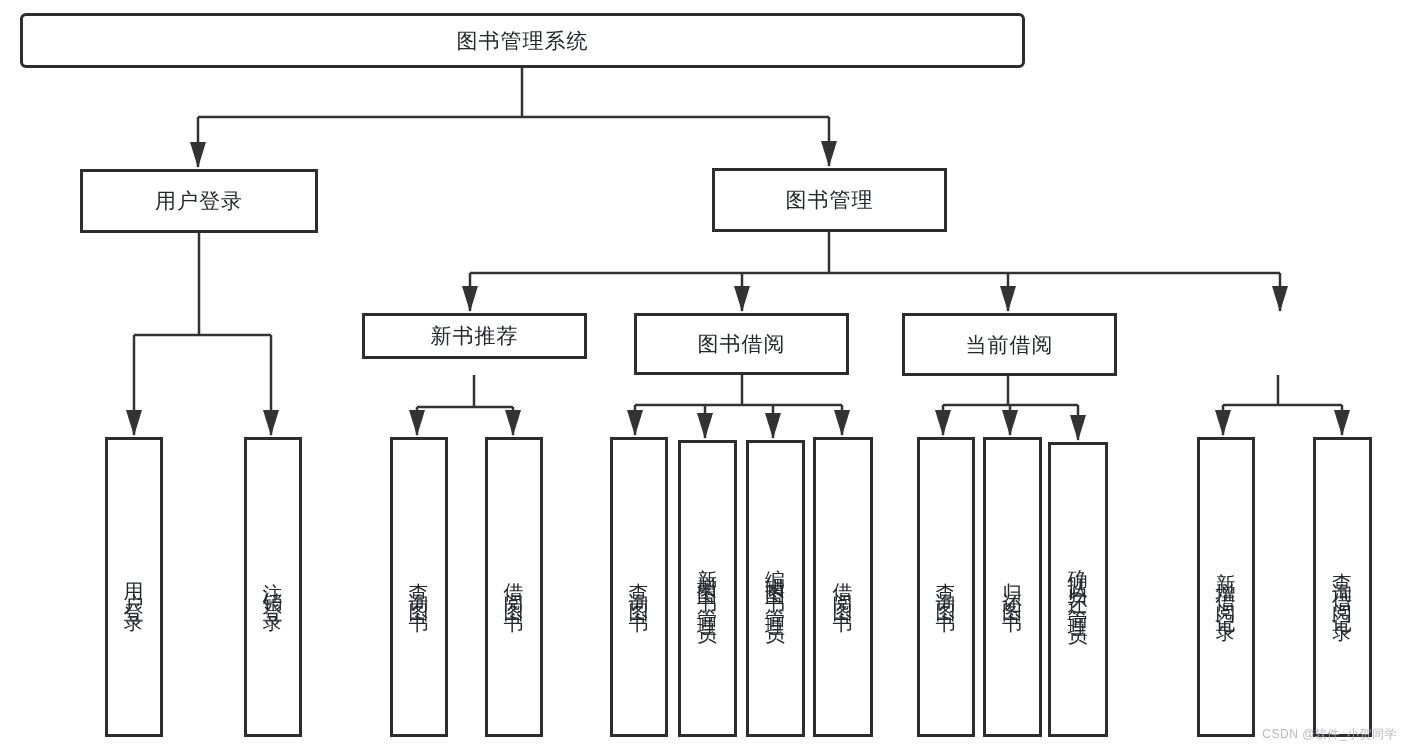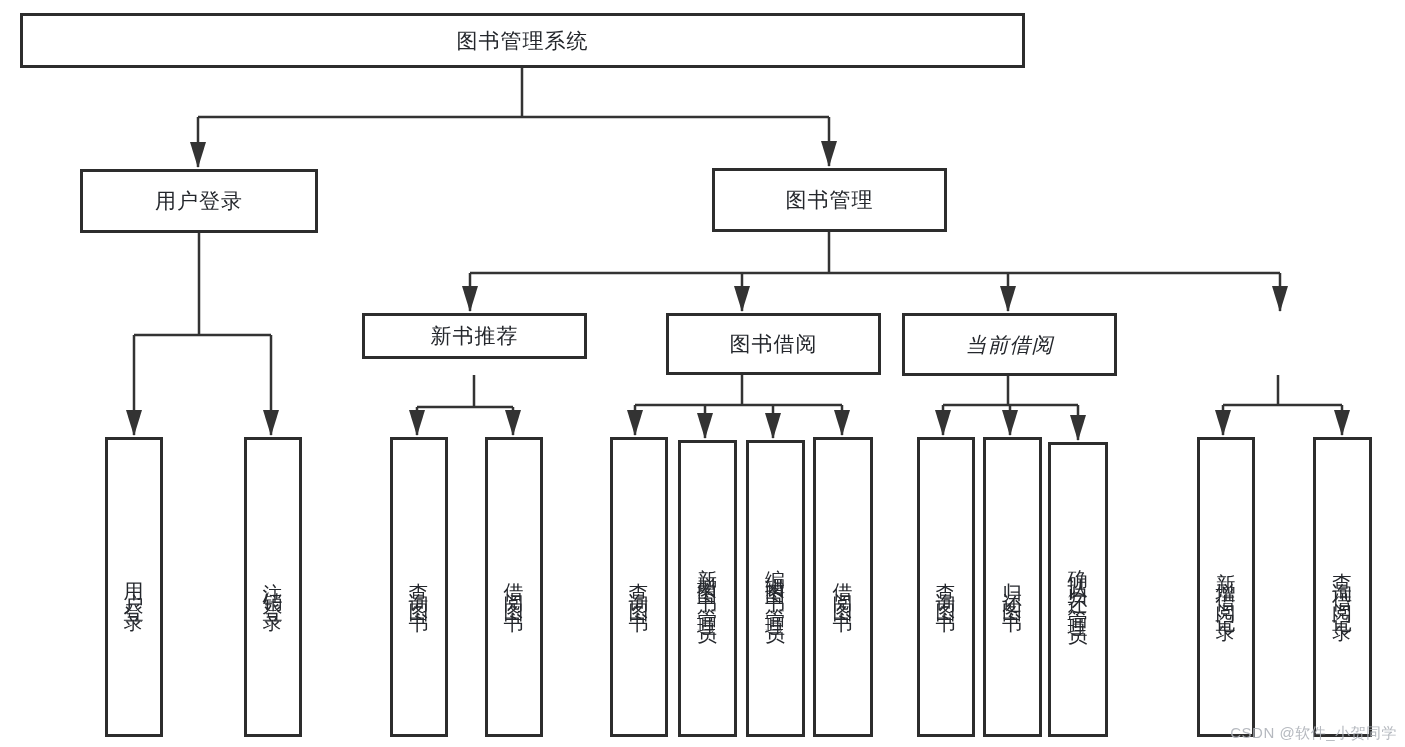--- a/index.html
+++ b/index.html
@@ -18,21 +18,21 @@
     border:3px solid #2d2d2d; display:flex; align-items:center; justify-content:center;
     z-index:1;
   }
   .vbox span {
     writing-mode:vertical-rl; text-orientation:mixed;
     font-size:20px; line-height:1.1; letter-spacing:10px; color:#24272c;
   }
   .vbox.tight span { letter-spacing:8px; }
   .watermark {
     position:absolute; right:8px; bottom:4px; z-index:2;
-    font-size:15px; color:#aeb2b9; letter-spacing:0.5px; opacity:0.9;
+    font-size:12px; color:#aeb2b9; letter-spacing:0.5px; opacity:0.9;
   }
 </style>
 </head>
 <body>
 
 <div class="stage">
 
   <svg class="connectors" width="1405" height="747" aria-hidden="true">
     <defs>
       <marker id="arw" viewBox="0 0 26 16" refX="25" refY="8" markerWidth="26" markerHeight="16" markerUnits="userSpaceOnUse" orient="auto">
@@ -69,28 +69,28 @@
       <line x1="943" y1="405" x2="943" y2="435" marker-end="url(#arw)"></line>
       <line x1="1010" y1="405" x2="1010" y2="435" marker-end="url(#arw)"></line>
       <line x1="1078" y1="405" x2="1078" y2="440" marker-end="url(#arw)"></line>
 
       <path d="M1278,375 V405 M1223,405 H1342"></path>
       <line x1="1223" y1="405" x2="1223" y2="435" marker-end="url(#arw)"></line>
       <line x1="1342" y1="405" x2="1342" y2="435" marker-end="url(#arw)"></line>
     </g>
   </svg>
 
-  <div class="hbox" style="left:20px; top:13px; width:1005px; height:55px;">图书管理系统</div>
+  <div class="hbox" style="left:20px; top:13px; width:1005px; height:55px;border-radius:6px;">图书管理系统</div>
 
   <div class="hbox" style="left:80px; top:169px; width:238px; height:64px;">用户登录</div>
   <div class="hbox" style="left:712px; top:168px; width:235px; height:64px;">图书管理</div>
 
   <div class="hbox" style="left:362px; top:313px; width:225px; height:46px;">新书推荐</div>
-  <div class="hbox" style="left:634px; top:313px; width:215px; height:62px;margin-left:32px;">图书借阅</div>
-  <div class="hbox" style="left:902px; top:313px; width:215px; height:63px;font-style:italic;">当前借阅</div>
+  <div class="hbox" style="left:634px; top:313px; width:215px; height:62px;">图书借阅</div>
+  <div class="hbox" style="left:902px; top:313px; width:215px; height:63px;">当前借阅</div>
 
   <div class="vbox" style="left:105px; top:437px; width:58px; height:300px;">
     <span>用户登录</span>
   </div>
   <div class="vbox" style="left:244px; top:437px; width:58px; height:300px;">
     <span>注销登录</span>
   </div>
 
   <div class="vbox" style="left:390px; top:437px; width:58px; height:300px;">
     <span>查询图书</span>

